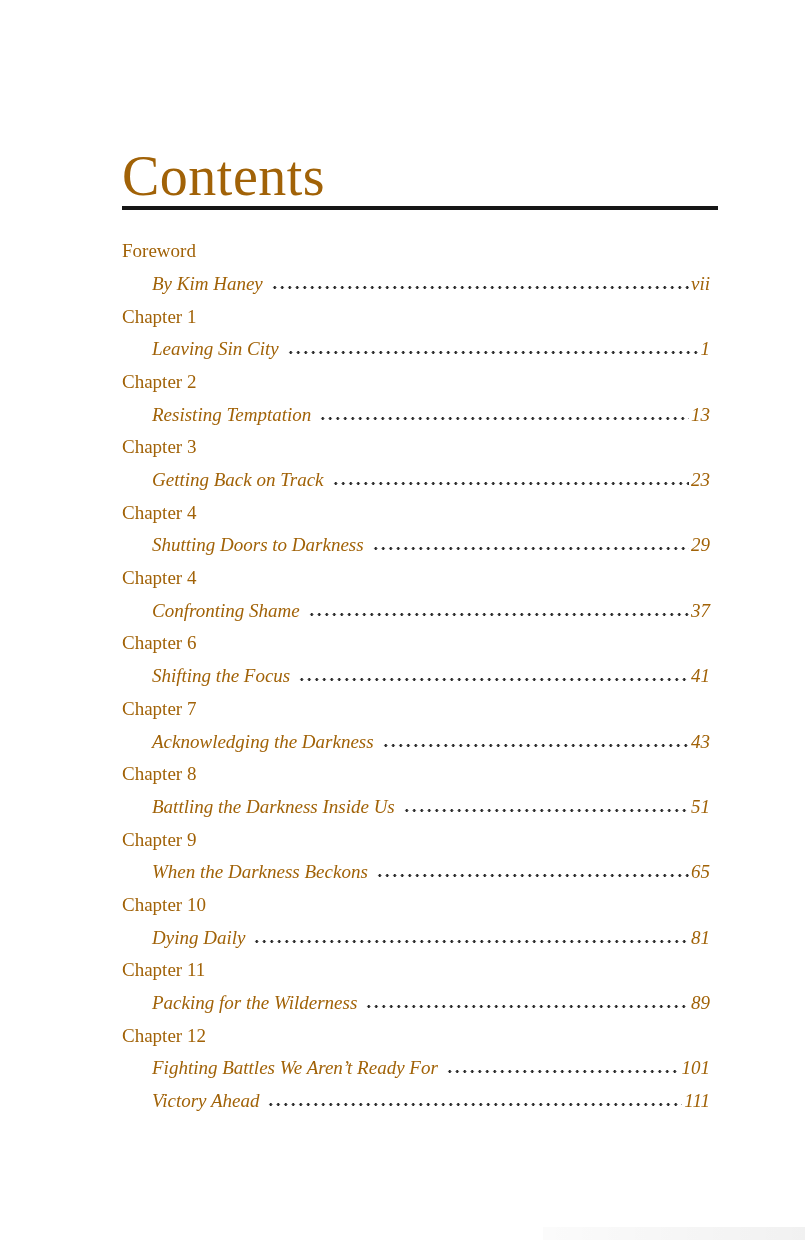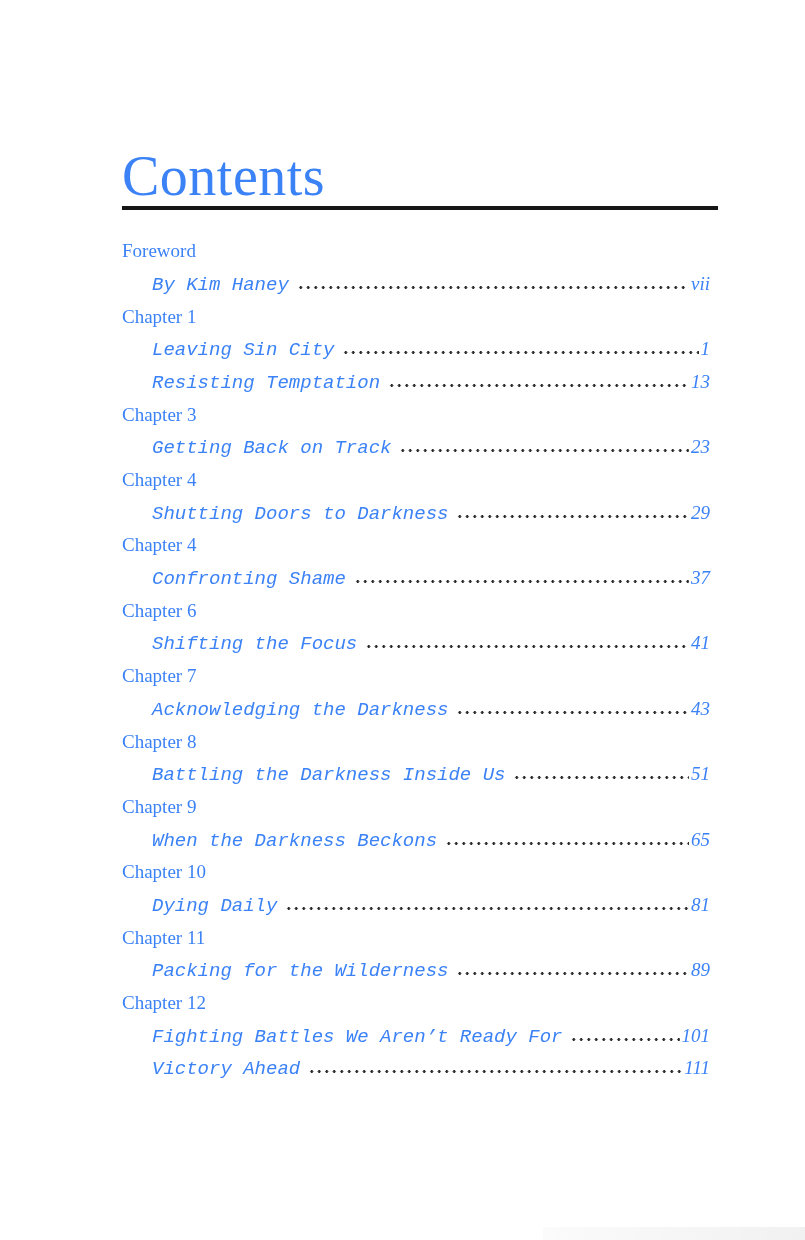--- a/index.html
+++ b/index.html
@@ -1,21 +1,21 @@
 <!DOCTYPE html>
 <html><head>
 <meta charset="utf-8">
 <style>
   html,body{margin:0;padding:0;background:#e9e9e9;}
   .page{
     position:relative;
     width:805px;height:1240px;
     background:#ffffff;
     font-family:"Liberation Serif", serif;
-    color:#3b82f6;
+    color:#a16207;
     overflow:hidden;
   }
   .doc{position:absolute;left:122px;top:150px;width:596px;}
   .title{
     font-size:56px;
     font-weight:400;
     line-height:0.95;
     margin:0;
     letter-spacing:0.5px;
   }
@@ -29,21 +29,21 @@
   .row{
     display:flex;
     align-items:baseline;
     height:32.7px;
     font-size:19px;
     line-height:32.7px;
     white-space:nowrap;
   }
   .heading{font-style:normal;}
   .sub-row{padding-left:30px;}
-  .sub-title{font-style:italic;font-family:Liberation Mono, monospace;}
+  .sub-title{font-style:italic;}
   .pagenum{font-style:italic;}
   .dots{
     flex:1;
     height:5px;
     min-width:20px;
     background-image:radial-gradient(circle, #2b2b2b 1.3px, rgba(0,0,0,0) 1.6px);
     background-size:7.5px 5px;
     background-repeat:repeat-x;
     background-position:left bottom;
     margin:0 2px 0 8px;
@@ -73,20 +73,23 @@
           <span class="dots"></span>
           <span class="pagenum">vii</span>
         </div>
         <div class="row heading-row">
           <span class="heading">Chapter 1</span>
         </div>
         <div class="row sub-row">
           <span class="sub-title">Leaving Sin City</span>
           <span class="dots"></span>
           <span class="pagenum">1</span>
+        </div>
+        <div class="row heading-row">
+          <span class="heading">Chapter 2</span>
         </div>
         <div class="row sub-row">
           <span class="sub-title">Resisting Temptation</span>
           <span class="dots"></span>
           <span class="pagenum">13</span>
         </div>
         <div class="row heading-row">
           <span class="heading">Chapter 3</span>
         </div>
         <div class="row sub-row">

